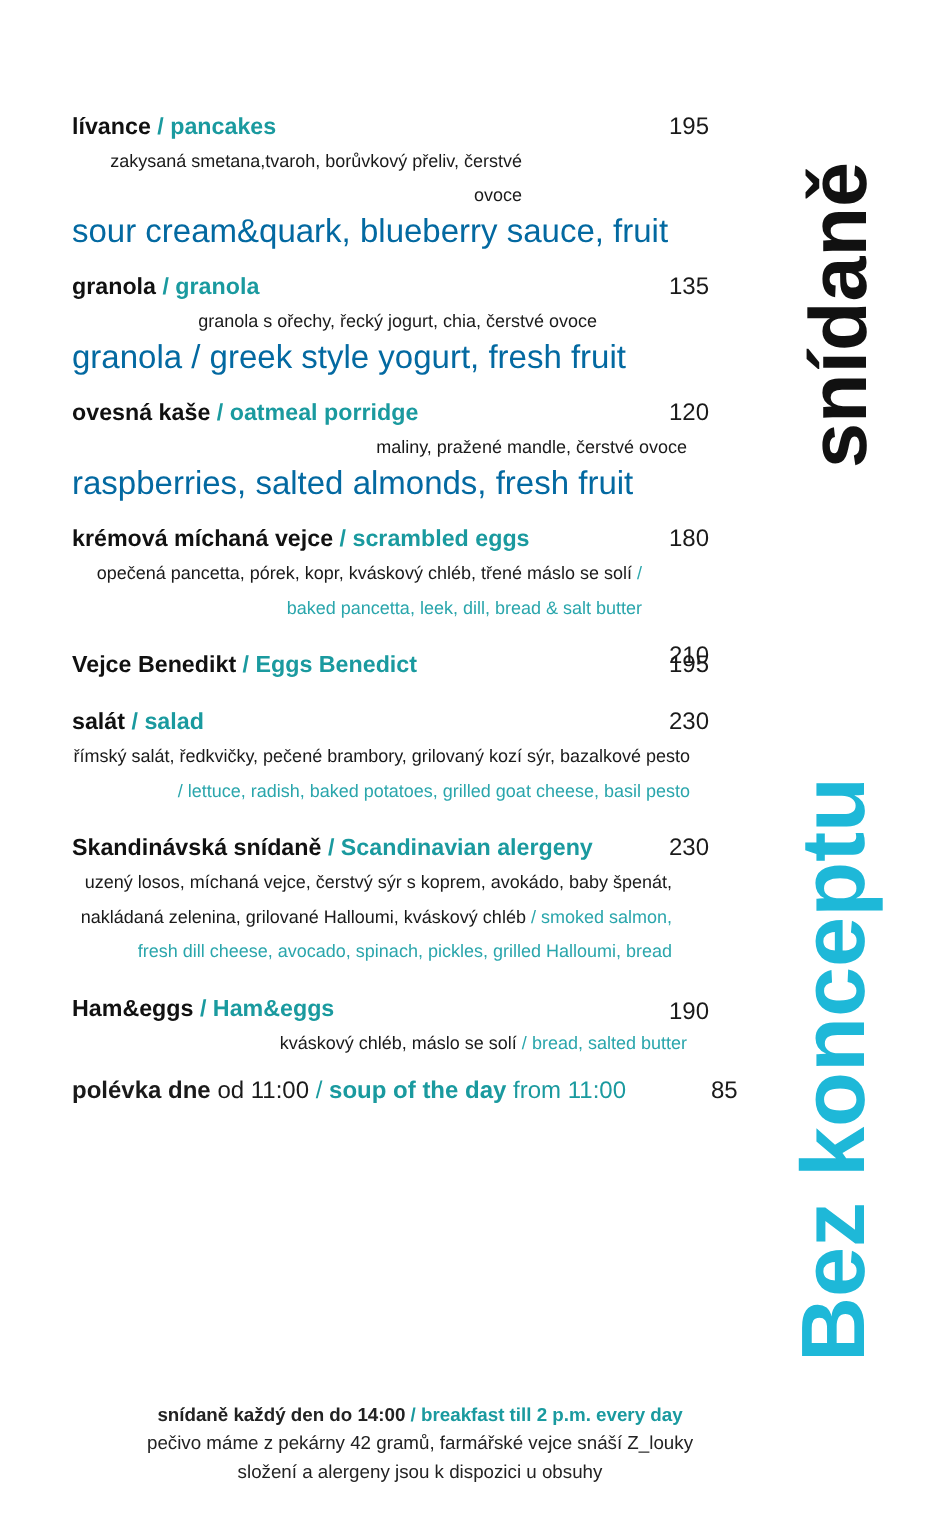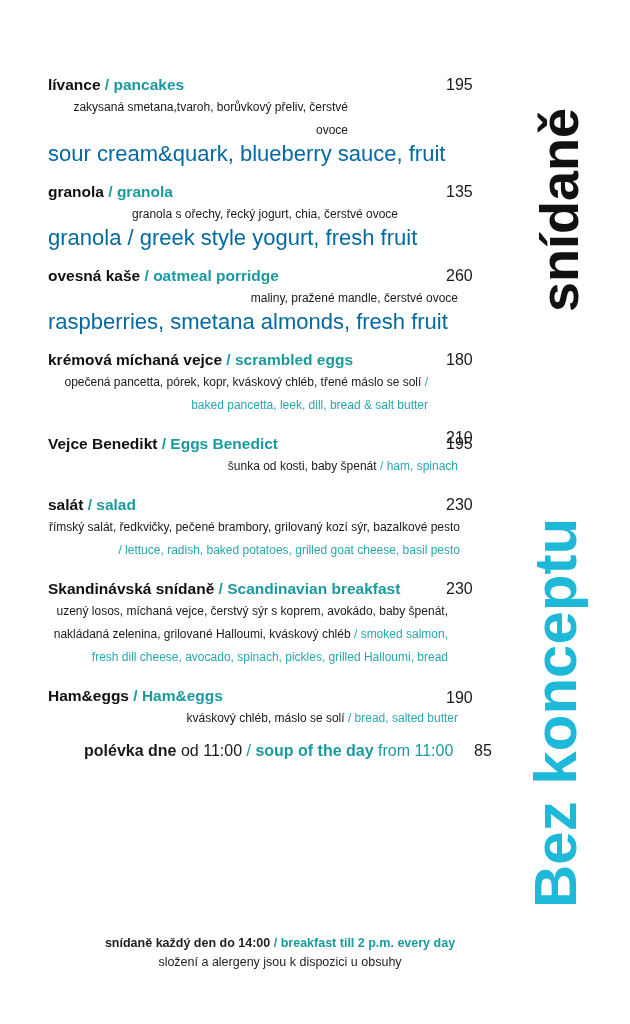--- a/index.html
+++ b/index.html
@@ -14,21 +14,21 @@
     .item .price {
       position: absolute; left: 398px; top: 0; width: 40px;
       font-size: 16px; line-height: 23px; color: #1a1a1a;
     }
     .title { font-size: 15.5px; line-height: 23px; font-weight: bold; color: #111; white-space: nowrap; margin-top: 15px; }
     .title .en { color: #1a9a9f; }
     .title .sep { color: #1a9a9f; }
     .desc { font-size: 12px; line-height: 23px; width: 410px; text-align: right; }
     .desc .en { color: #2aa6ac; }
     .en-line { font-size: 22px; line-height: 23px; color: #0369a1; width: 410px; }
-    .soup { font-size: 16px; line-height: 23px; white-space: nowrap; margin-left: 36px; }
+    .soup { font-size: 16px; line-height: 23px; white-space: nowrap; }
     .soup .b { font-weight: bold; }
     .soup .en { color: #1a9a9f; }
     .footer {
       position: absolute; left: 0; width: 560px; top: 934px;
       text-align: center; font-size: 12.5px; line-height: 19px; color: #222;
     }
     .footer .b { font-weight: bold; margin-top: 24px; }
     .footer .en { color: #1a9a9f; font-weight: bold; }
     .vert {
       position: absolute; font-weight: bold;
@@ -52,64 +52,64 @@
 
   <div class="item">
     <div class="title"><span>granola</span><span class="sep"> / </span><span class="en">granola</span></div>
     <div class="price">135</div>
     <div class="desc" style="width:350px">granola s ořechy, řecký jogurt, chia, čerstvé ovoce</div>
     <div class="en-line">granola / greek style yogurt, fresh fruit</div>
   </div>
 
   <div class="item">
     <div class="title"><span>ovesná kaše</span><span class="sep"> / </span><span class="en">oatmeal porridge</span></div>
-    <div class="price">260</div>
+    <div class="price">120</div>
     <div class="desc">maliny, pražené mandle, čerstvé  ovoce</div>
-    <div class="en-line">raspberries, smetana almonds, fresh fruit</div>
+    <div class="en-line">raspberries, salted almonds, fresh fruit</div>
   </div>
 
   <div class="item">
     <div class="title"><span>krémová míchaná vejce</span><span class="sep"> / </span><span class="en">scrambled eggs</span></div>
     <div class="price">180</div>
     <div class="desc" style="width:380px"><span>opečená pancetta, pórek, kopr, kváskový chléb, třené máslo se solí</span><span class="en"> / </span><span class="en">baked pancetta, leek, dill, bread &amp; salt butter</span></div>
   </div>
 
   <div class="item">
     <div class="price">210</div>
   </div>
 
   <div class="item">
     <div class="title"><span>Vejce Benedikt</span><span class="sep"> / </span><span class="en">Eggs Benedict</span></div>
     <div class="price">195</div>
-    <div class="desc"><span>šunka od kosti, baby špenát</span><span class="en"> / </span><span class="en">ham, spinach</span></div>
   </div>
 
   <div class="item">
     <div class="title"><span>salát</span><span class="sep"> / </span><span class="en">salad</span></div>
     <div class="price">230</div>
     <div class="desc" style="width:412px"><span>římský salát, ředkvičky, pečené brambory, grilovaný kozí sýr, bazalkové pesto</span><span class="en"> / </span><span class="en">lettuce, radish, baked potatoes, grilled goat cheese, basil pesto</span></div>
   </div>
 
   <div class="item">
-    <div class="title"><span>Skandinávská snídaně</span><span class="sep"> / </span><span class="en">Scandinavian breakfast</span></div>
+    <div class="title"><span>Skandinávská snídaně</span><span class="sep"> / </span><span class="en">Scandinavian alergeny</span></div>
     <div class="price">230</div>
     <div class="desc" style="width:400px"><span>uzený losos, míchaná vejce, čerstvý sýr s koprem, avokádo, baby špenát, nakládaná zelenina, grilované Halloumi, kváskový chléb</span><span class="en"> / </span><span class="en">smoked salmon, fresh dill cheese, avocado, spinach, pickles, grilled Halloumi, bread</span></div>
   </div>
 
   <div class="item">
     <div class="title"><span>Ham&amp;eggs</span><span class="sep"> / </span><span class="en">Ham&amp;eggs</span></div>
     <div class="price" style="top:2px">190</div>
     <div class="desc" style="white-space:nowrap"><span>kváskový chléb, máslo se solí</span><span class="en"> / </span><span class="en">bread, salted butter</span></div>
   </div>
 
   <div class="item">
     <div class="soup"><span class="b">polévka dne</span><span> od 11:00</span><span class="en"> / </span><span class="en b">soup of the day</span><span class="en"> from 11:00</span></div>
     <div class="price" style="left:426px">85</div>
   </div>
 </div>
 
 <div class="footer">
   <div><span class="b">snídaně každý den do 14:00</span><span class="en"> / </span><span class="en">breakfast till 2 p.m. every day</span></div>
+  <div>pečivo máme z pekárny 42 gramů, farmářské vejce snáší Z_louky</div>
   <div>složení a alergeny jsou k dispozici u obsuhy</div>
 </div>
 
 <div class="vert vert-title">snídaně</div>
 <div class="vert vert-brand">Bez konceptu</div>
 
 </body></html>

